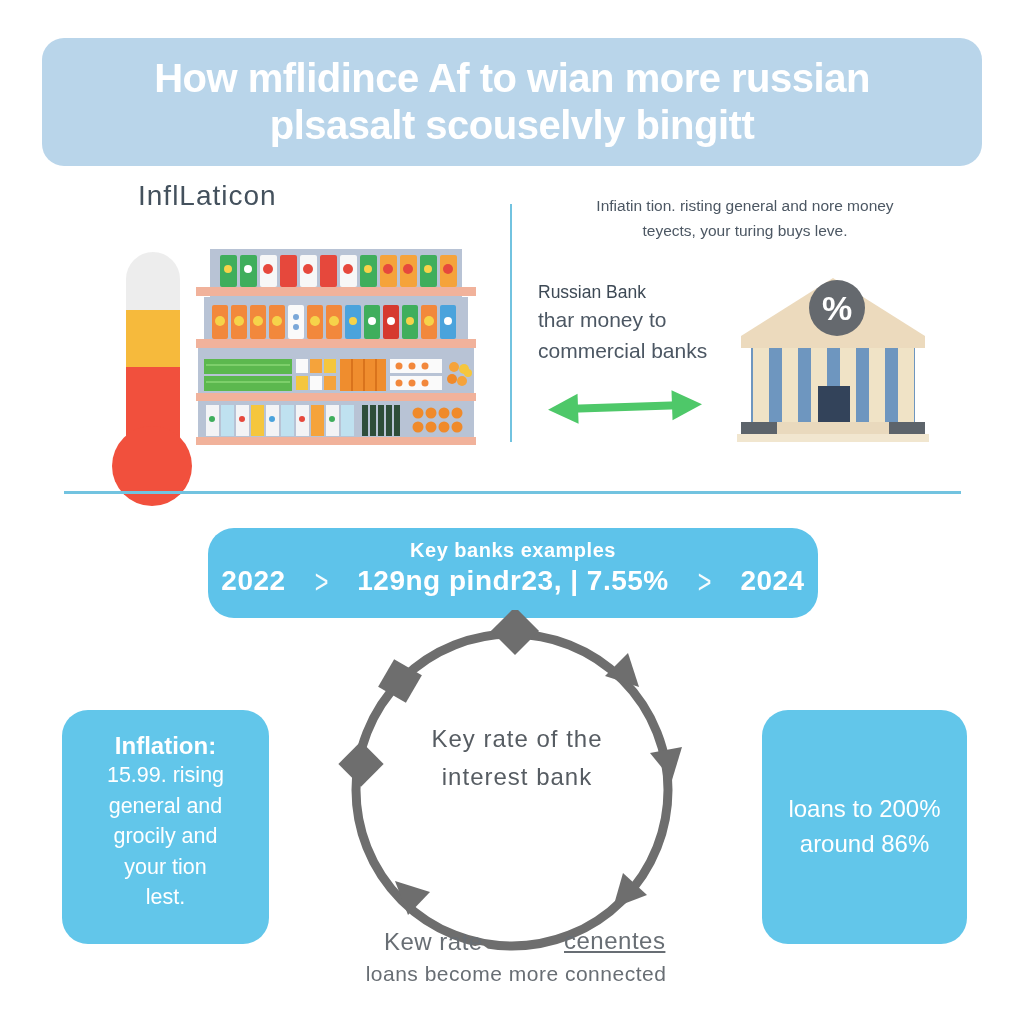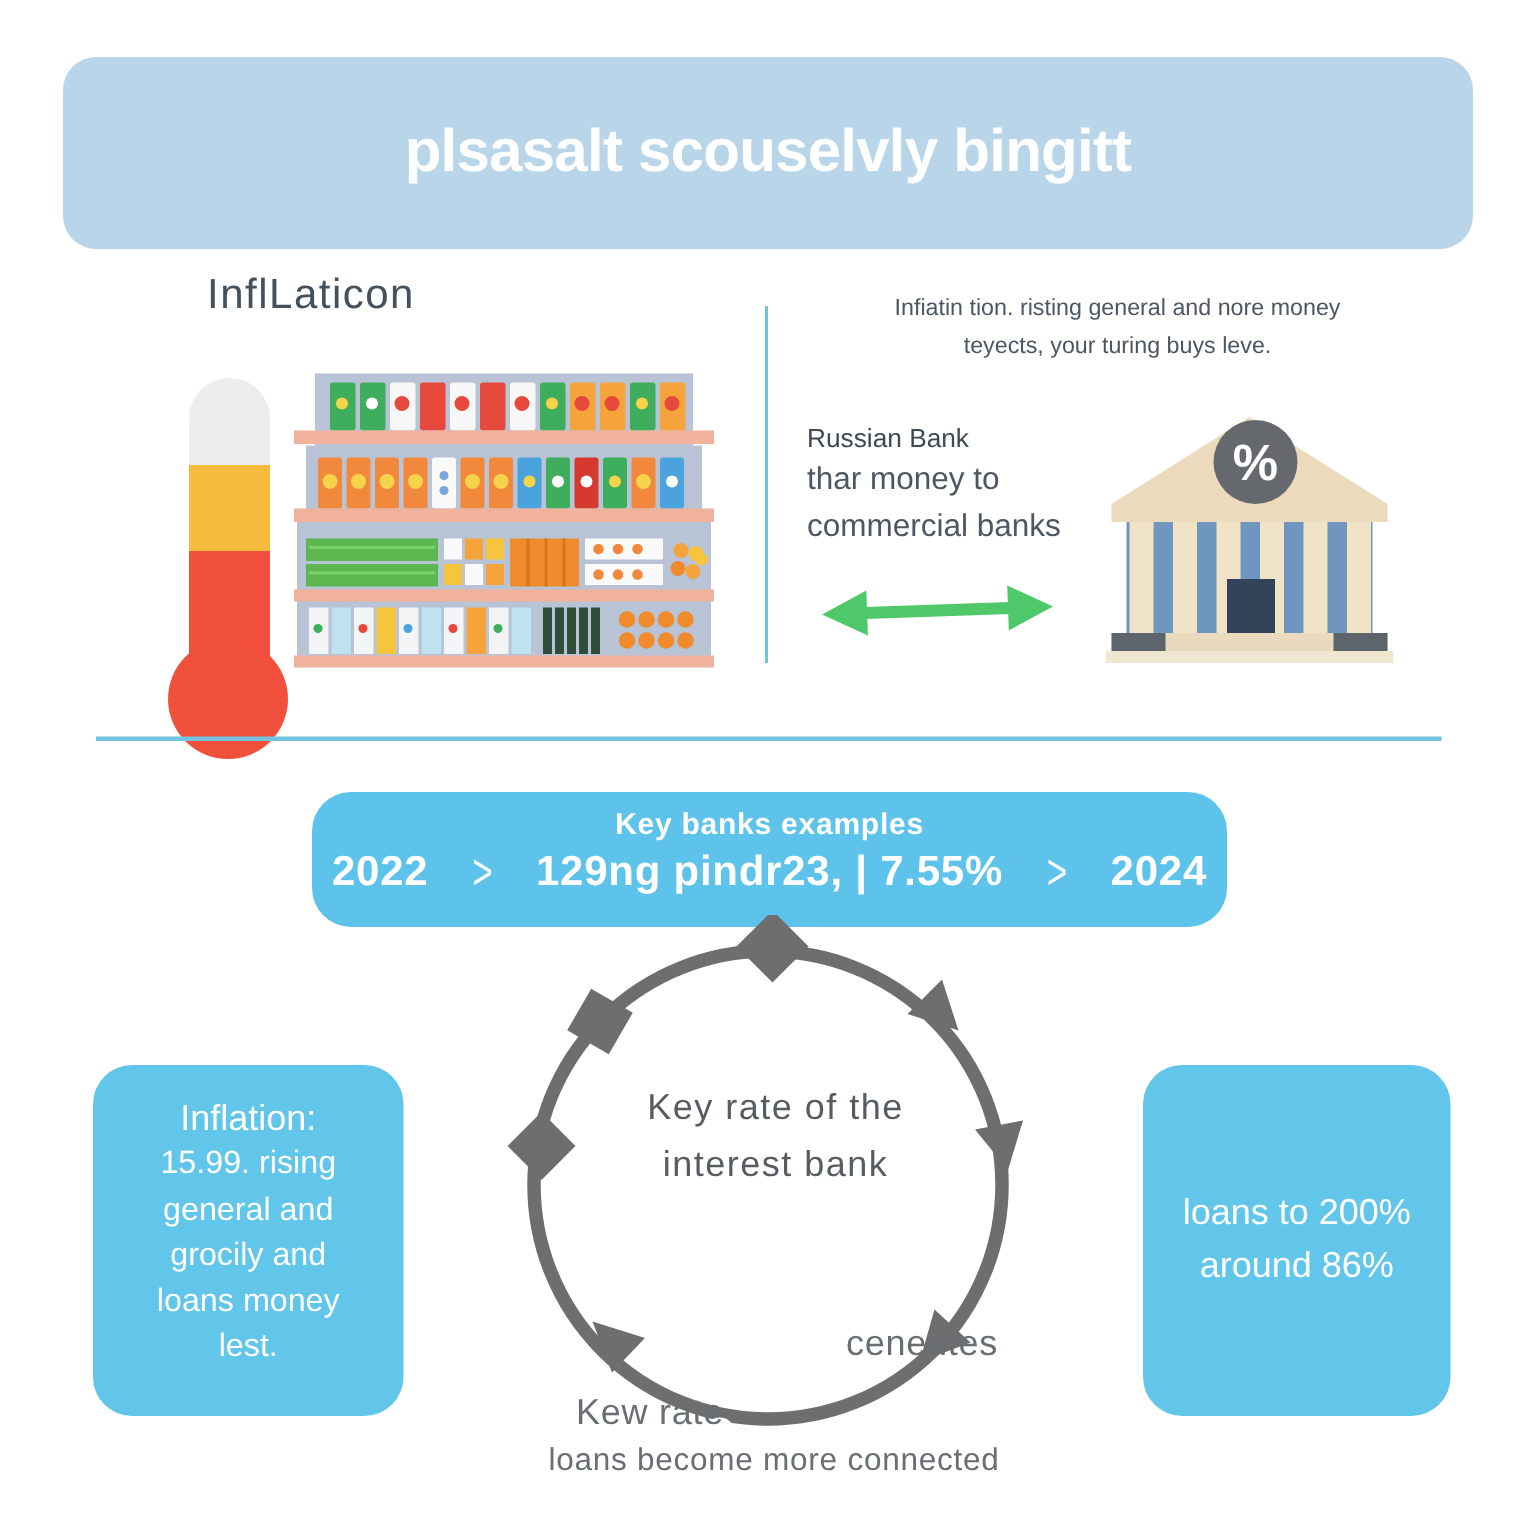--- a/index.html
+++ b/index.html
@@ -62,44 +62,45 @@
     font-size:28px; font-weight:bold; letter-spacing:0.5px; }
   .chev { font-size:26px; font-weight:normal; transform:scale(0.9,1.3); opacity:0.95; }
   
   .cycle-svg { position:absolute; left:330px; top:610px; width:364px; height:380px; }
   .cycle-center {
     position:absolute; left:392px; top:720px; width:250px; text-align:center;
     font-size:24px; line-height:1.6; color:#565c62; letter-spacing:1px;
   }
   .cycle-label { position:absolute; font-size:24px; color:#686e74; letter-spacing:0.5px; }
   .cycle-label.left { left:384px; top:928px; }
-  .cycle-label.right { left:564px; top:882px; }
+  .cycle-label.right { left:564px; top:927px;text-decoration:underline; }
   .cycle-caption {
     position:absolute; left:4px; top:962px; width:1024px; text-align:center;
     font-size:21px; color:#686e74; letter-spacing:0.5px;
   }
   
   .info-box {
     position:absolute; top:710px; width:207px; height:234px;
     background:var(--box-blue,#62c6ea); border-radius:26px;
     color:#ffffff; text-align:center;
   }
   .info-box.left { left:62px; padding-top:0; }
   .info-box.right { left:762px; width:205px; }
-  .info-box .heading { font-size:24px; font-weight:normal; margin-top:22px; }
+  .info-box .heading { font-size:24px; font-weight:bold; margin-top:22px; }
   .info-box .line { font-size:21.5px; line-height:1.42; }
   .info-box.left .line:first-of-type { margin-top:4px; }
   .info-box.right .lines { margin-top:82px; font-size:24px; line-height:1.45; }
 </style>
 </head>
 <body>
 
 <div class="canvas">
 
   <div class="title-banner">
+    <div class="title-line">How  mflidince Af to wian more russian</div>
     <div class="title-line">plsasalt scouselvly bingitt</div>
   </div>
 
   <div class="section-heading">InflLaticon</div>
 
   <div class="thermo">
     <div class="thermo-tube"></div>
     <div class="thermo-bulb"></div>
   </div>
 
@@ -305,21 +306,21 @@
   </div>
   <div class="cycle-label left">Kew rate</div>
   <div class="cycle-label right">cenentes</div>
   <div class="cycle-caption">loans become more connected</div>
 
   <div class="info-box left">
     <div class="heading">Inflation:</div>
     <div class="line">15.99. rising</div>
     <div class="line">general and</div>
     <div class="line">grocily and</div>
-    <div class="line">loans money</div>
+    <div class="line">your tion</div>
     <div class="line">lest.</div>
   </div>
 
   <div class="info-box right">
     <div class="lines">
       <div>loans to 200%</div>
       <div>around 86%</div>
     </div>
   </div>
 

